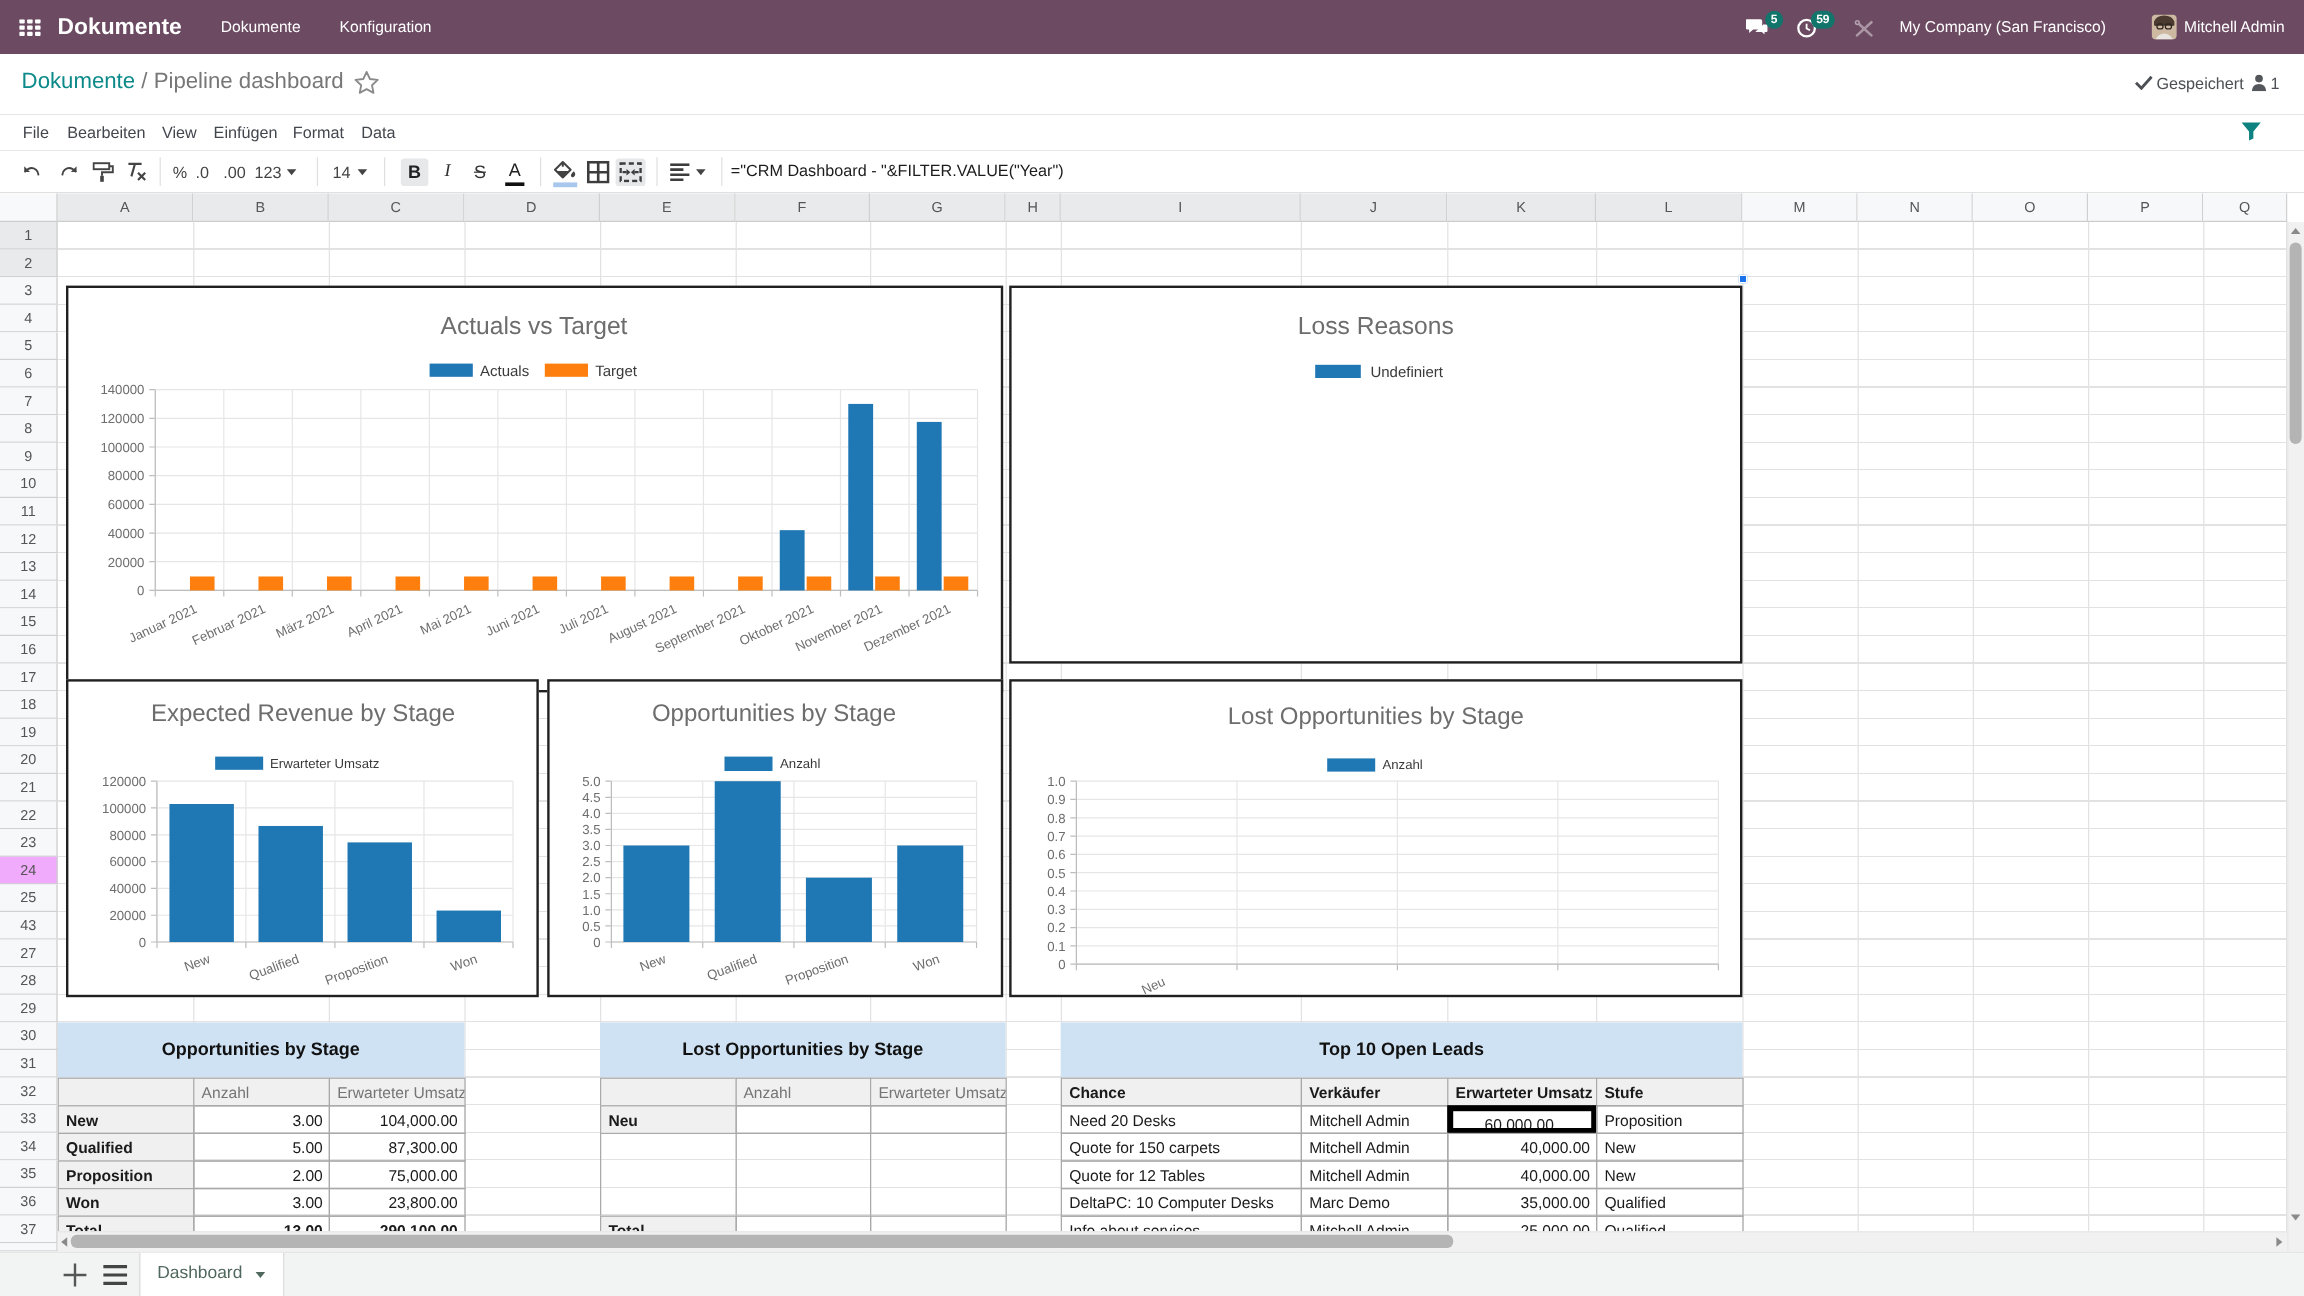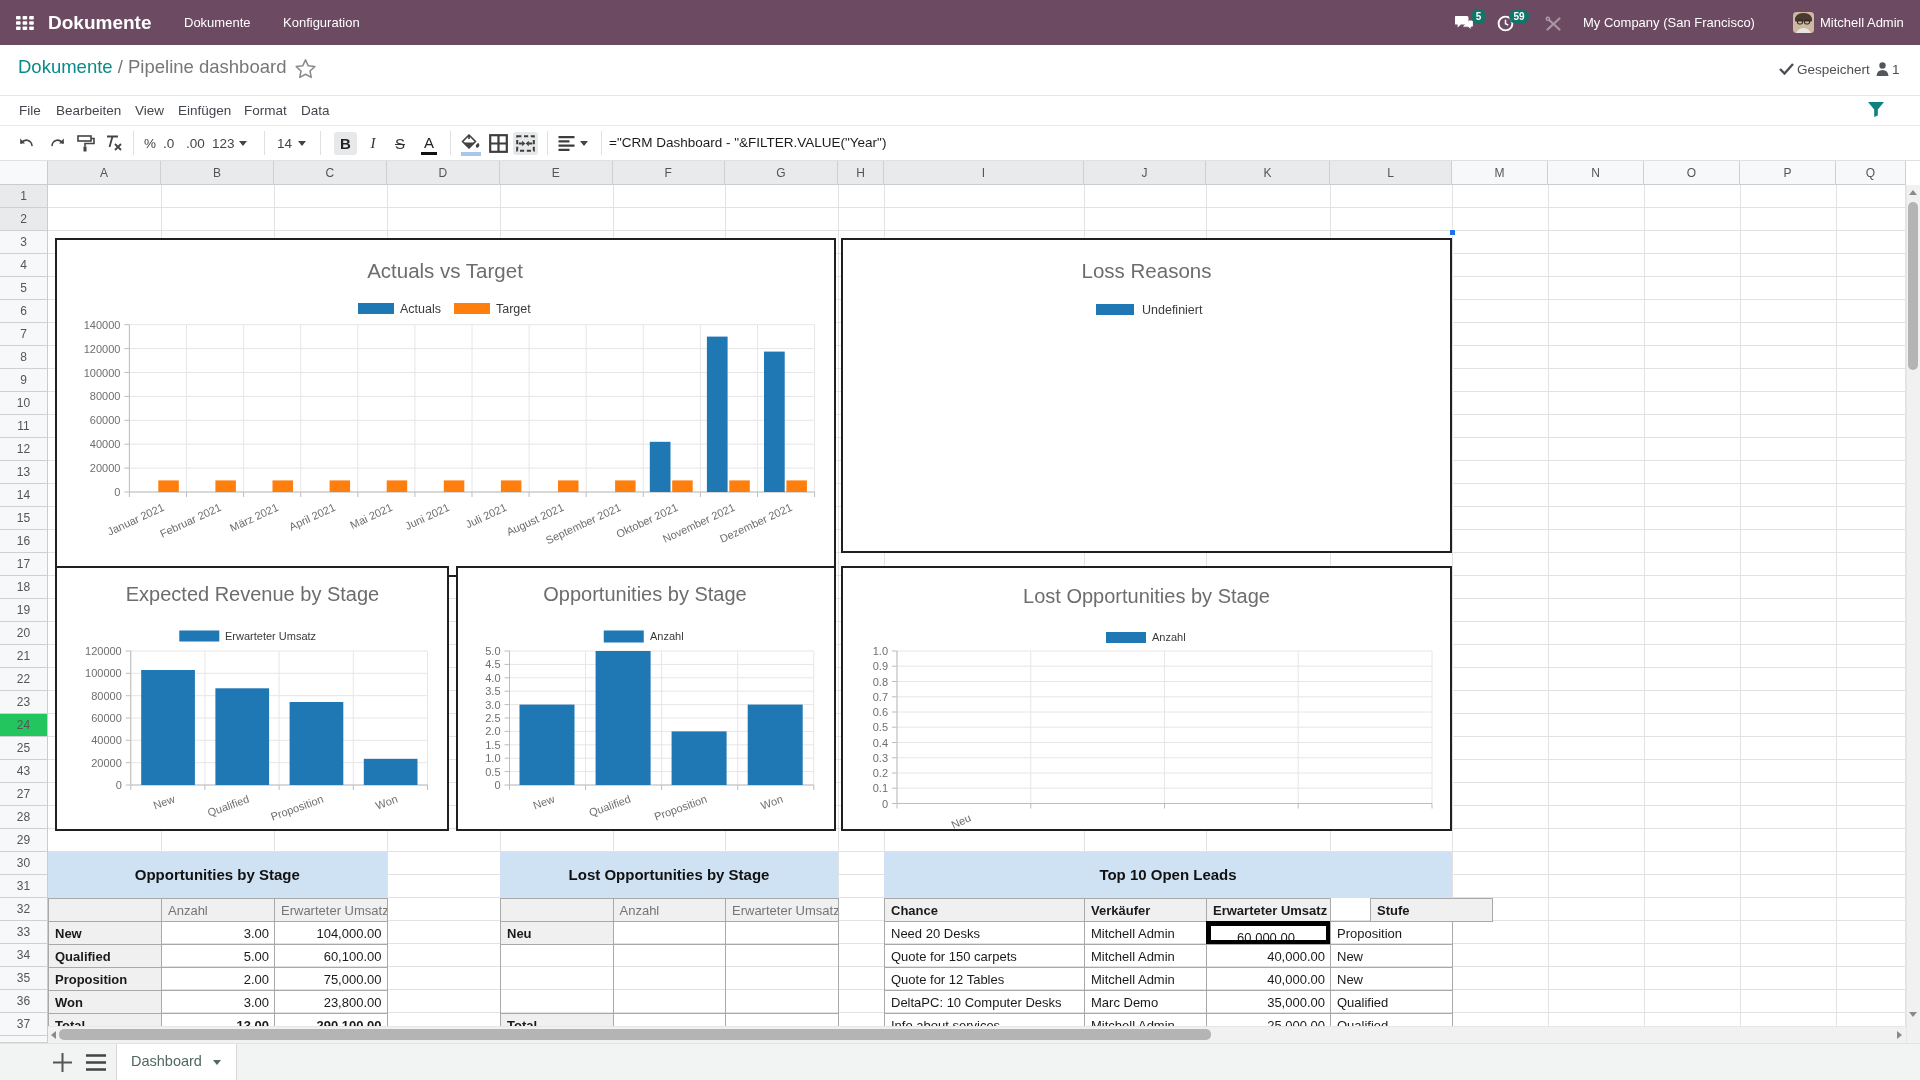--- a/index.html
+++ b/index.html
@@ -178,21 +178,21 @@
 <div class="abs" style="left:1449px;top:68px;width:7px;height:7px;background:#1a73e8;border:1px solid #fff"></div>
 <div class="abs" style="left:48px;top:691.0px;width:338.5px;height:46px;background:#cfe2f4;font-size:15px;font-weight:700;color:#111;text-align:center;line-height:46px">Opportunities by Stage</div>
 <div class="abs cell" style="left:48px;top:737.0px;width:114px;height:24px;line-height:23px;border:1px solid #a9a9a9;background:#f0f0f0;text-align:left;color:#1a1a1a;padding-left:6px;"></div>
 <div class="abs cell" style="left:161px;top:737.0px;width:114px;height:24px;line-height:23px;border:1px solid #a9a9a9;background:#f0f0f0;text-align:left;color:#757575;padding-left:6px;">Anzahl</div>
 <div class="abs cell" style="left:274px;top:737.0px;width:113.5px;height:24px;line-height:23px;border:1px solid #a9a9a9;background:#f0f0f0;text-align:left;color:#757575;padding-left:6px;">Erwarteter Umsatz</div>
 <div class="abs cell" style="left:48px;top:760.0px;width:114px;height:24px;line-height:23px;border:1px solid #a9a9a9;background:#f0f0f0;font-weight:700;text-align:left;color:#1a1a1a;padding-left:6px;">New</div>
 <div class="abs cell" style="left:161px;top:760.0px;width:114px;height:24px;line-height:23px;border:1px solid #a9a9a9;text-align:right;color:#1a1a1a;padding-right:5px;">3.00</div>
 <div class="abs cell" style="left:274px;top:760.0px;width:113.5px;height:24px;line-height:23px;border:1px solid #a9a9a9;text-align:right;color:#1a1a1a;padding-right:5px;">104,000.00</div>
 <div class="abs cell" style="left:48px;top:783.0px;width:114px;height:24px;line-height:23px;border:1px solid #a9a9a9;background:#f0f0f0;font-weight:700;text-align:left;color:#1a1a1a;padding-left:6px;">Qualified</div>
 <div class="abs cell" style="left:161px;top:783.0px;width:114px;height:24px;line-height:23px;border:1px solid #a9a9a9;text-align:right;color:#1a1a1a;padding-right:5px;">5.00</div>
-<div class="abs cell" style="left:274px;top:783.0px;width:113.5px;height:24px;line-height:23px;border:1px solid #a9a9a9;text-align:right;color:#1a1a1a;padding-right:5px;">60,100.00</div>
+<div class="abs cell" style="left:274px;top:783.0px;width:113.5px;height:24px;line-height:23px;border:1px solid #a9a9a9;text-align:right;color:#1a1a1a;padding-right:5px;">87,300.00</div>
 <div class="abs cell" style="left:48px;top:806.0px;width:114px;height:24px;line-height:23px;border:1px solid #a9a9a9;background:#f0f0f0;font-weight:700;text-align:left;color:#1a1a1a;padding-left:6px;">Proposition</div>
 <div class="abs cell" style="left:161px;top:806.0px;width:114px;height:24px;line-height:23px;border:1px solid #a9a9a9;text-align:right;color:#1a1a1a;padding-right:5px;">2.00</div>
 <div class="abs cell" style="left:274px;top:806.0px;width:113.5px;height:24px;line-height:23px;border:1px solid #a9a9a9;text-align:right;color:#1a1a1a;padding-right:5px;">75,000.00</div>
 <div class="abs cell" style="left:48px;top:829.0px;width:114px;height:24px;line-height:23px;border:1px solid #a9a9a9;background:#f0f0f0;font-weight:700;text-align:left;color:#1a1a1a;padding-left:6px;">Won</div>
 <div class="abs cell" style="left:161px;top:829.0px;width:114px;height:24px;line-height:23px;border:1px solid #a9a9a9;text-align:right;color:#1a1a1a;padding-right:5px;">3.00</div>
 <div class="abs cell" style="left:274px;top:829.0px;width:113.5px;height:24px;line-height:23px;border:1px solid #a9a9a9;text-align:right;color:#1a1a1a;padding-right:5px;">23,800.00</div>
 <div class="abs cell" style="left:48px;top:852.0px;width:114px;height:24px;line-height:23px;border:1px solid #a9a9a9;background:#f0f0f0;font-weight:700;text-align:left;color:#1a1a1a;padding-left:6px;">Total</div>
 <div class="abs cell" style="left:161px;top:852.0px;width:114px;height:24px;line-height:23px;border:1px solid #a9a9a9;font-weight:700;text-align:right;color:#1a1a1a;padding-right:5px;">13.00</div>
 <div class="abs cell" style="left:274px;top:852.0px;width:113.5px;height:24px;line-height:23px;border:1px solid #a9a9a9;font-weight:700;text-align:right;color:#1a1a1a;padding-right:5px;">290,100.00</div>
 <div class="abs" style="left:500px;top:691.0px;width:338px;height:46px;background:#cfe2f4;font-size:15px;font-weight:700;color:#111;text-align:center;line-height:46px">Lost Opportunities by Stage</div>
@@ -206,21 +206,21 @@
 <div class="abs" style="left:612.5px;top:783.0px;width:1px;height:69px;background:#a9a9a9"></div>
 <div class="abs" style="left:725px;top:783.0px;width:1px;height:69px;background:#a9a9a9"></div>
 <div class="abs" style="left:838px;top:783.0px;width:1px;height:69px;background:#a9a9a9"></div>
 <div class="abs cell" style="left:500px;top:852.0px;width:113.5px;height:24px;line-height:23px;border:1px solid #a9a9a9;background:#f0f0f0;font-weight:700;text-align:left;color:#1a1a1a;padding-left:6px;">Total</div>
 <div class="abs cell" style="left:612.5px;top:852.0px;width:113.5px;height:24px;line-height:23px;border:1px solid #a9a9a9;text-align:left;color:#1a1a1a;padding-left:6px;"></div>
 <div class="abs cell" style="left:725px;top:852.0px;width:114px;height:24px;line-height:23px;border:1px solid #a9a9a9;text-align:left;color:#1a1a1a;padding-left:6px;"></div>
 <div class="abs" style="left:884px;top:691.0px;width:568px;height:46px;background:#cfe2f4;font-size:15px;font-weight:700;color:#111;text-align:center;line-height:46px">Top 10 Open Leads</div>
 <div class="abs cell" style="left:884px;top:737.0px;width:201px;height:24px;line-height:23px;border:1px solid #a9a9a9;background:#f0f0f0;font-weight:700;text-align:left;color:#1a1a1a;padding-left:6px;">Chance</div>
 <div class="abs cell" style="left:1084px;top:737.0px;width:123px;height:24px;line-height:23px;border:1px solid #a9a9a9;background:#f0f0f0;font-weight:700;text-align:left;color:#1a1a1a;padding-left:6px;">Verkäufer</div>
 <div class="abs cell" style="left:1206px;top:737.0px;width:125px;height:24px;line-height:23px;border:1px solid #a9a9a9;background:#f0f0f0;font-weight:700;text-align:left;color:#1a1a1a;padding-left:6px;">Erwarteter Umsatz</div>
-<div class="abs cell" style="left:1330px;top:737.0px;width:123px;height:24px;line-height:23px;border:1px solid #a9a9a9;background:#f0f0f0;font-weight:700;text-align:left;color:#1a1a1a;padding-left:6px;margin-left:40px;">Stufe</div>
+<div class="abs cell" style="left:1330px;top:737.0px;width:123px;height:24px;line-height:23px;border:1px solid #a9a9a9;background:#f0f0f0;font-weight:700;text-align:left;color:#1a1a1a;padding-left:6px;">Stufe</div>
 <div class="abs cell" style="left:884px;top:760.0px;width:201px;height:24px;line-height:23px;border:1px solid #a9a9a9;text-align:left;color:#1a1a1a;padding-left:6px;">Need 20 Desks</div>
 <div class="abs cell" style="left:1084px;top:760.0px;width:123px;height:24px;line-height:23px;border:1px solid #a9a9a9;text-align:left;color:#1a1a1a;padding-left:6px;">Mitchell Admin</div>
 <div class="abs cell" style="left:1206px;top:760.0px;width:125px;height:24px;line-height:23px;border:5px solid #000000;text-align:center;color:#1a1a1a;padding-right:5px;">60,000.00</div>
 <div class="abs cell" style="left:1330px;top:760.0px;width:123px;height:24px;line-height:23px;border:1px solid #a9a9a9;text-align:left;color:#1a1a1a;padding-left:6px;">Proposition</div>
 <div class="abs cell" style="left:884px;top:783.0px;width:201px;height:24px;line-height:23px;border:1px solid #a9a9a9;text-align:left;color:#1a1a1a;padding-left:6px;">Quote for 150 carpets</div>
 <div class="abs cell" style="left:1084px;top:783.0px;width:123px;height:24px;line-height:23px;border:1px solid #a9a9a9;text-align:left;color:#1a1a1a;padding-left:6px;">Mitchell Admin</div>
 <div class="abs cell" style="left:1206px;top:783.0px;width:125px;height:24px;line-height:23px;border:1px solid #a9a9a9;text-align:right;color:#1a1a1a;padding-right:5px;">40,000.00</div>
 <div class="abs cell" style="left:1330px;top:783.0px;width:123px;height:24px;line-height:23px;border:1px solid #a9a9a9;text-align:left;color:#1a1a1a;padding-left:6px;">New</div>
 <div class="abs cell" style="left:884px;top:806.0px;width:201px;height:24px;line-height:23px;border:1px solid #a9a9a9;text-align:left;color:#1a1a1a;padding-left:6px;">Quote for 12 Tables</div>
 <div class="abs cell" style="left:1084px;top:806.0px;width:123px;height:24px;line-height:23px;border:1px solid #a9a9a9;text-align:left;color:#1a1a1a;padding-left:6px;">Mitchell Admin</div>
@@ -524,21 +524,21 @@
 <div class="abs rowhdr" style="top:323.0px;height:23px;line-height:23px;background:#f7f8f9">14</div>
 <div class="abs rowhdr" style="top:346.0px;height:23px;line-height:23px;background:#f7f8f9">15</div>
 <div class="abs rowhdr" style="top:369.0px;height:23px;line-height:23px;background:#f7f8f9">16</div>
 <div class="abs rowhdr" style="top:392.0px;height:23px;line-height:23px;background:#f7f8f9">17</div>
 <div class="abs rowhdr" style="top:415.0px;height:23px;line-height:23px;background:#f7f8f9">18</div>
 <div class="abs rowhdr" style="top:438.0px;height:23px;line-height:23px;background:#f7f8f9">19</div>
 <div class="abs rowhdr" style="top:461.0px;height:23px;line-height:23px;background:#f7f8f9">20</div>
 <div class="abs rowhdr" style="top:484.0px;height:23px;line-height:23px;background:#f7f8f9">21</div>
 <div class="abs rowhdr" style="top:507.0px;height:23px;line-height:23px;background:#f7f8f9">22</div>
 <div class="abs rowhdr" style="top:530.0px;height:23px;line-height:23px;background:#f7f8f9">23</div>
-<div class="abs rowhdr" style="top:553.0px;height:23px;line-height:23px;background:#22c55e">24</div>
+<div class="abs rowhdr" style="top:553.0px;height:23px;line-height:23px;background:#f0abfc">24</div>
 <div class="abs rowhdr" style="top:576.0px;height:23px;line-height:23px;background:#f7f8f9">25</div>
 <div class="abs rowhdr" style="top:599.0px;height:23px;line-height:23px;background:#f7f8f9">43</div>
 <div class="abs rowhdr" style="top:622.0px;height:23px;line-height:23px;background:#f7f8f9">27</div>
 <div class="abs rowhdr" style="top:645.0px;height:23px;line-height:23px;background:#f7f8f9">28</div>
 <div class="abs rowhdr" style="top:668.0px;height:23px;line-height:23px;background:#f7f8f9">29</div>
 <div class="abs rowhdr" style="top:691.0px;height:23px;line-height:23px;background:#f7f8f9">30</div>
 <div class="abs rowhdr" style="top:714.0px;height:23px;line-height:23px;background:#f7f8f9">31</div>
 <div class="abs rowhdr" style="top:737.0px;height:23px;line-height:23px;background:#f7f8f9">32</div>
 <div class="abs rowhdr" style="top:760.0px;height:23px;line-height:23px;background:#f7f8f9">33</div>
 <div class="abs rowhdr" style="top:783.0px;height:23px;line-height:23px;background:#f7f8f9">34</div>

